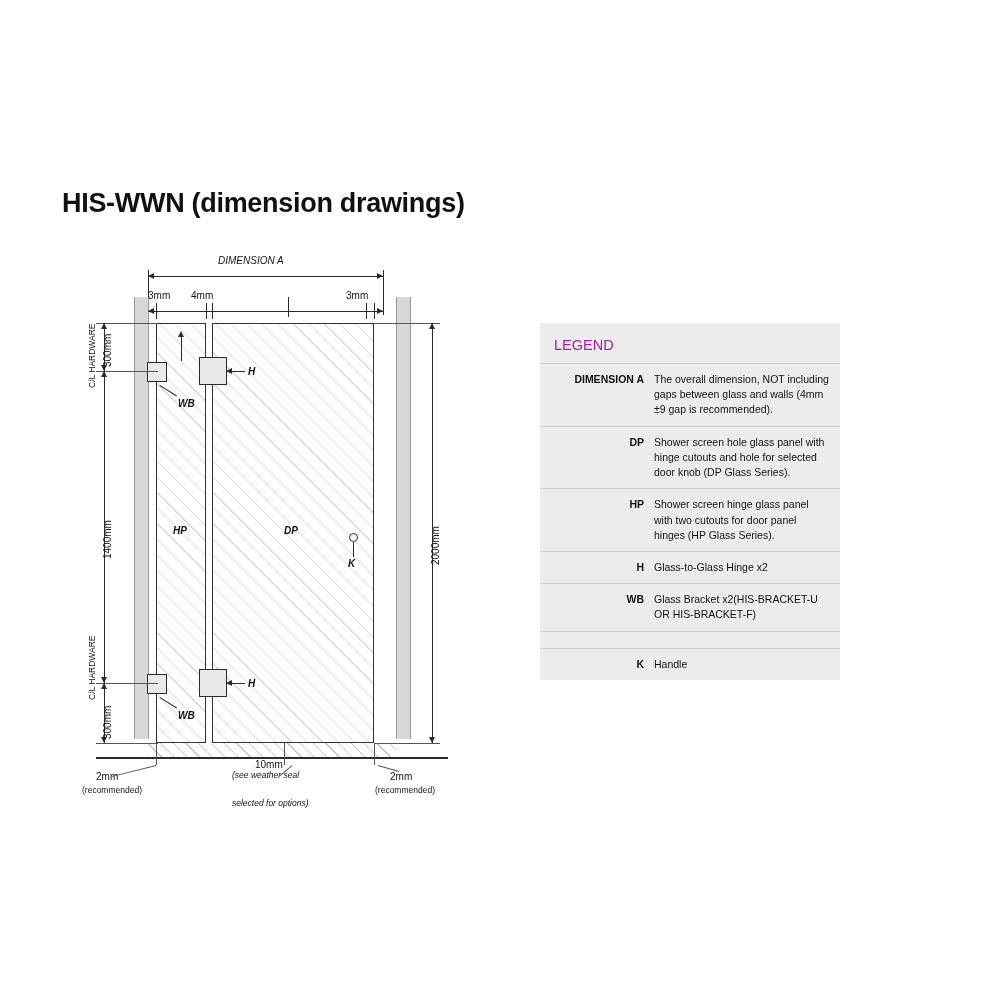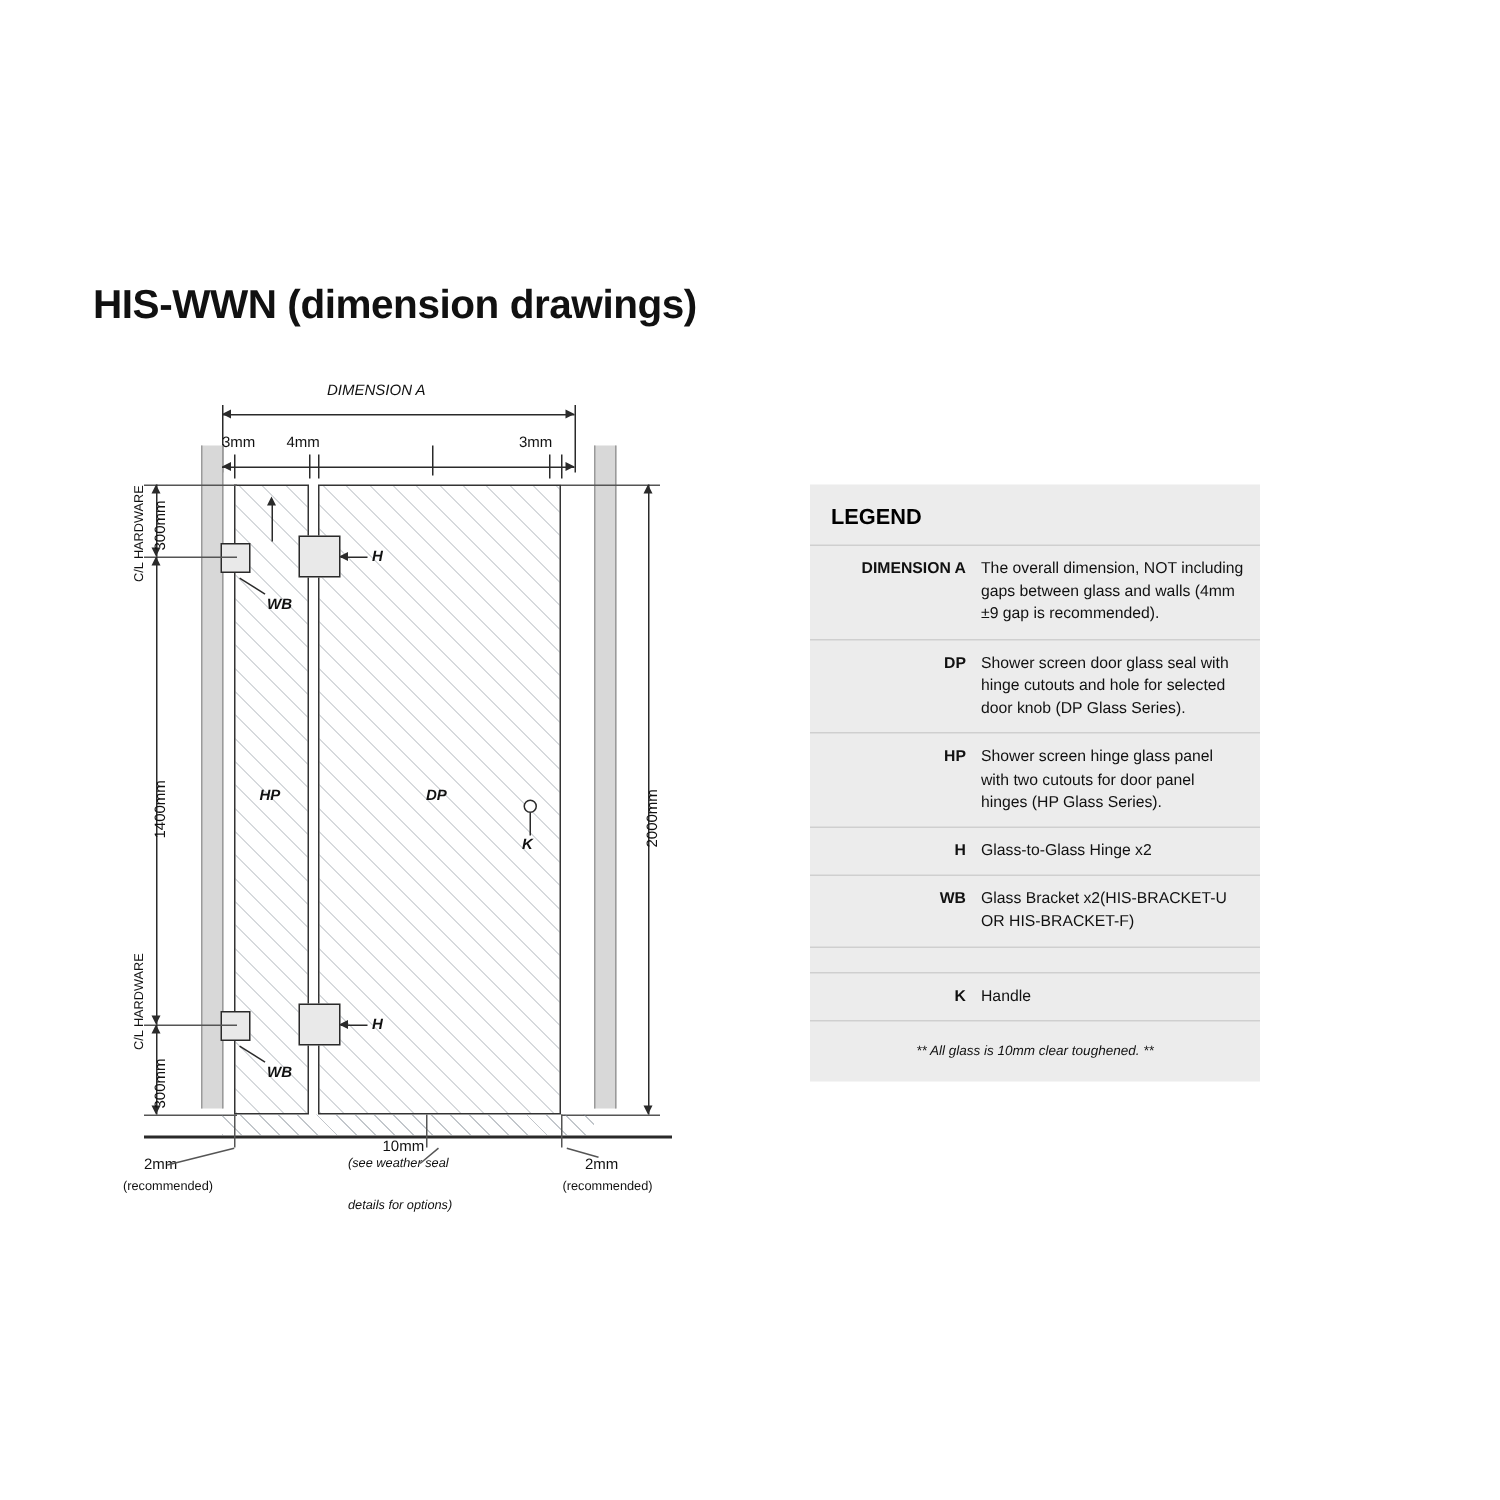--- a/index.html
+++ b/index.html
@@ -118,23 +118,23 @@
     position: absolute;
     left: 540px;
     top: 323px;
     width: 300px;
     background: #ececec;
     box-sizing: border-box;
     padding: 0;
   }
   #legend .legend-title {
     font-size: 14.5px;
-    font-weight: bold;
+    font-weight: normal;
     padding: 14px 0 10px 14px;
-    color: #000000;
+    color: #a21caf;
   }
   #legend table {
     border-collapse: collapse;
     width: 100%;
     table-layout: fixed;
   }
   #legend td {
     vertical-align: top;
     font-size: 10.5px;
     line-height: 1.45;
@@ -259,40 +259,40 @@
   <div class="line-v thin" style="left:96px; top:498px; height:22px;"></div>
   <div class="line-v thin" style="left:224px; top:498px; height:22px;"></div>
   <div class="line-v thin" style="left:314px; top:498px; height:22px;"></div>
 
   <div class="txt" style="left:36px; top:526px;">2mm</div>
   <div class="txt small" style="left:22px; top:540px;">(recommended)</div>
   <div class="line-h thin" style="left:50px; top:520px; width:46px; transform:rotate(-14deg); transform-origin:100% 0;"></div>
 
   <div class="txt" style="left:195px; top:514px;">10mm</div>
   <div class="txt small ital" style="left:172px; top:525px;">(see weather seal</div>
-  <div class="txt small ital" style="left:172px; top:553px;">details for options)</div>
+  <div class="txt small ital" style="left:172px; top:553px;">selected for options)</div>
   <div class="line-h thin" style="left:216px; top:520px; width:16px; transform:rotate(-40deg); transform-origin:100% 0;"></div>
 
   <div class="txt" style="left:330px; top:526px;">2mm</div>
   <div class="txt small" style="left:315px; top:540px;">(recommended)</div>
   <div class="line-h thin" style="left:318px; top:520px; width:22px; transform:rotate(16deg); transform-origin:0 0;"></div>
 
 </div>
 
 <div id="legend">
   <div class="legend-title">LEGEND</div>
   <table>
     <tbody>
         <tr>
       <td class="lg-key">DIMENSION A</td>
       <td class="lg-val">The overall dimension, NOT including gaps between glass and walls (4mm ±9 gap is recommended).</td>
     </tr>
     <tr>
       <td class="lg-key">DP</td>
-      <td class="lg-val">Shower screen door glass seal with hinge cutouts and hole for selected door knob (DP Glass Series).</td>
+      <td class="lg-val">Shower screen hole glass panel with hinge cutouts and hole for selected door knob (DP Glass Series).</td>
     </tr>
     <tr>
       <td class="lg-key">HP</td>
       <td class="lg-val">Shower screen hinge glass panel with two cutouts for door panel hinges (HP Glass Series).</td>
     </tr>
     <tr class="lg-mid">
       <td class="lg-key">H</td>
       <td class="lg-val">Glass-to-Glass Hinge x2</td>
     </tr>
     <tr class="lg-mid">
@@ -302,14 +302,13 @@
     <tr class="lg-spacer">
           <td></td>
           <td></td>
         </tr>
     <tr class="lg-mid">
       <td class="lg-key">K</td>
       <td class="lg-val">Handle</td>
     </tr>
   </tbody>
     </table>
-  <div class="legend-note">** All glass is 10mm clear toughened. **</div>
 </div>
 
 </body></html>

